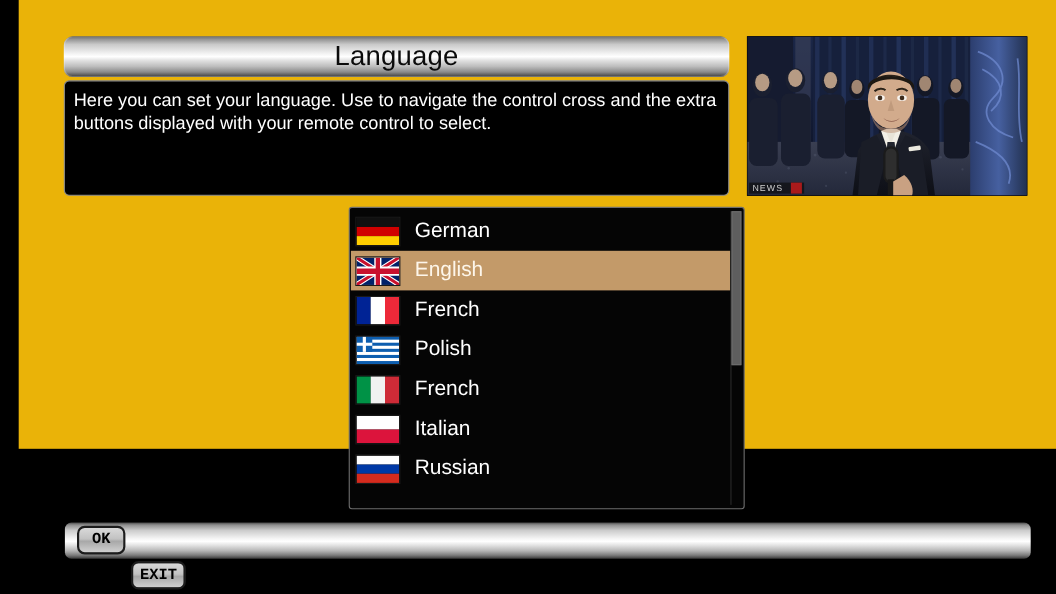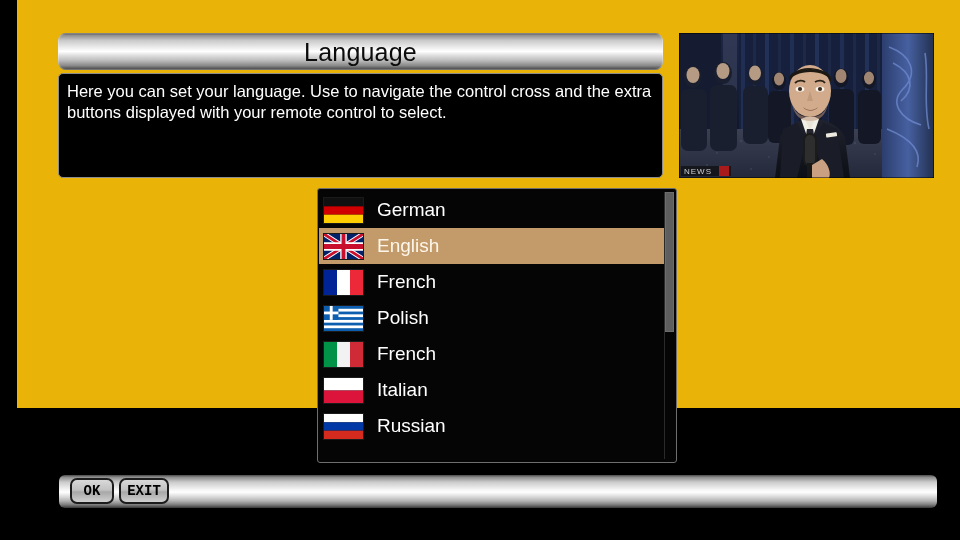--- a/index.html
+++ b/index.html
@@ -191,21 +191,21 @@
     color: #000000;
     font-size: 14px;
     font-weight: bold;
     font-family: Liberation Mono, monospace;
     display: flex;
     align-items: center;
     justify-content: center;
     box-sizing: border-box;
   }
   #key-ok   { left: 11px; width: 44px; }
-  #key-exit { left: 60px; width: 50px; }
+  #key-exit { left: 60px; width: 50px; margin-top: 32px; }
 </style>
 </head>
 <body>
 
 <div id="screen">
 
   <div id="title-bar">
     <div id="title-text">Language</div>
   </div>
 

